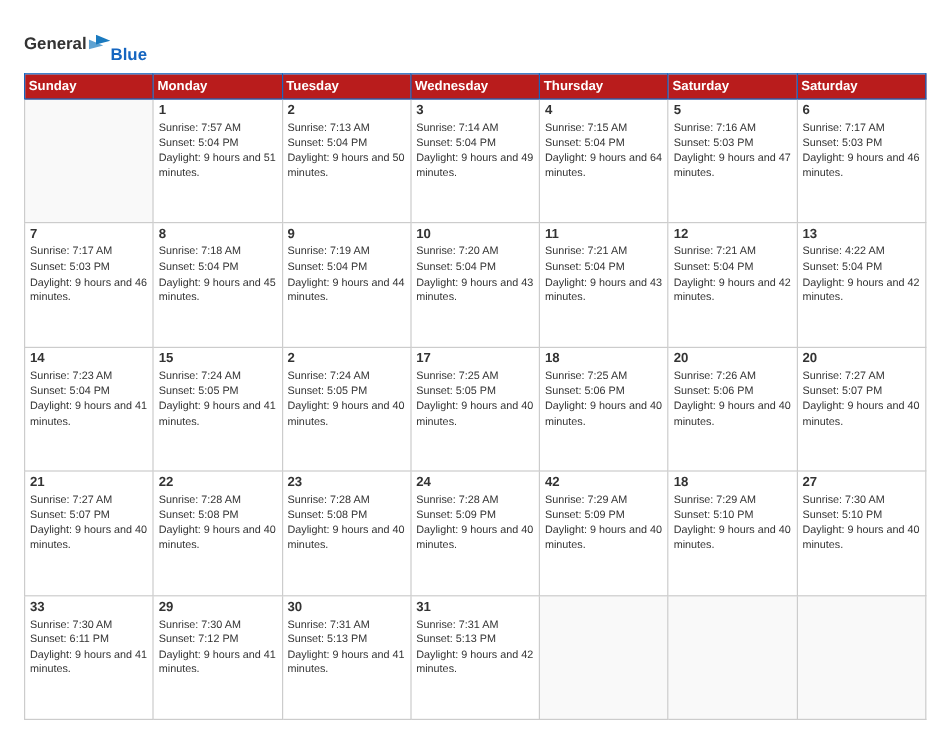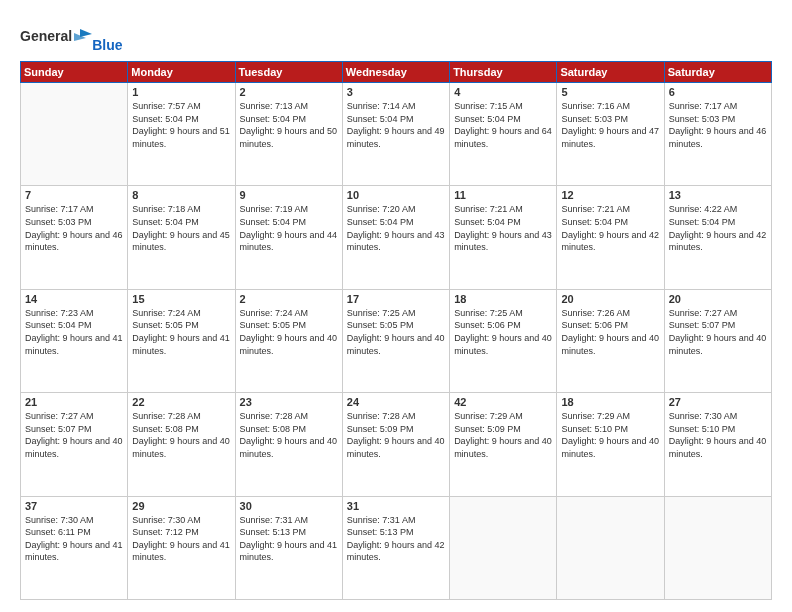--- a/index.html
+++ b/index.html
@@ -228,21 +228,21 @@
           <td><span class="day-num">18</span>
 <span class="cell-text">Sunrise: 7:29 AM</span><br>
 <span class="cell-text">Sunset: 5:10 PM</span><br>
 <span class="cell-text">Daylight: 9 hours and 40 minutes.</span></td>
           <td><span class="day-num">27</span>
 <span class="cell-text">Sunrise: 7:30 AM</span><br>
 <span class="cell-text">Sunset: 5:10 PM</span><br>
 <span class="cell-text">Daylight: 9 hours and 40 minutes.</span></td>
         </tr>
         <tr>
-          <td><span class="day-num">37</span>
+          <td><span class="day-num">33</span>
 <span class="cell-text">Sunrise: 7:30 AM</span><br>
 <span class="cell-text">Sunset: 6:11 PM</span><br>
 <span class="cell-text">Daylight: 9 hours and 41 minutes.</span></td>
           <td><span class="day-num">29</span>
 <span class="cell-text">Sunrise: 7:30 AM</span><br>
 <span class="cell-text">Sunset: 7:12 PM</span><br>
 <span class="cell-text">Daylight: 9 hours and 41 minutes.</span></td>
           <td><span class="day-num">30</span>
 <span class="cell-text">Sunrise: 7:31 AM</span><br>
 <span class="cell-text">Sunset: 5:13 PM</span><br>

